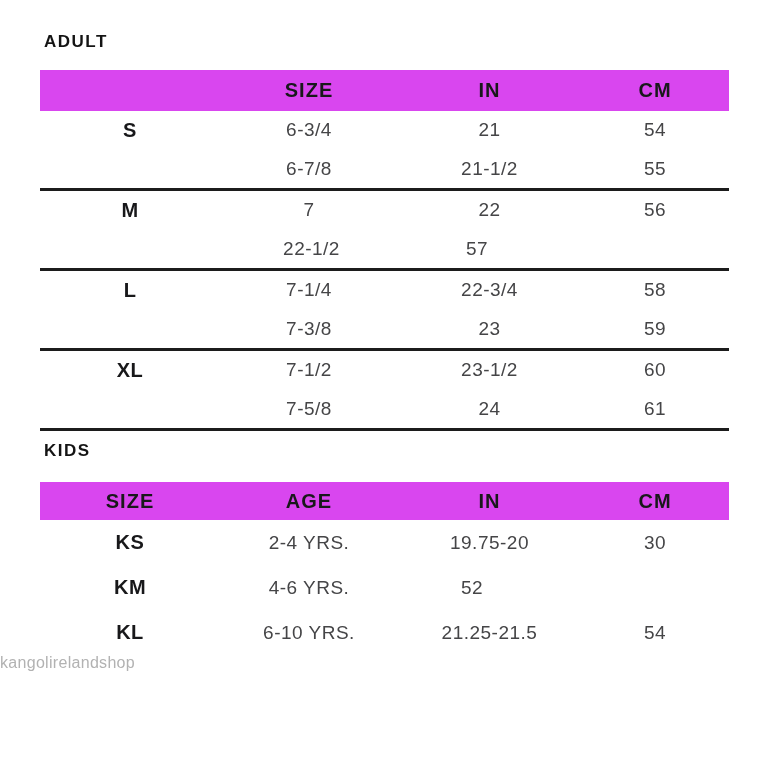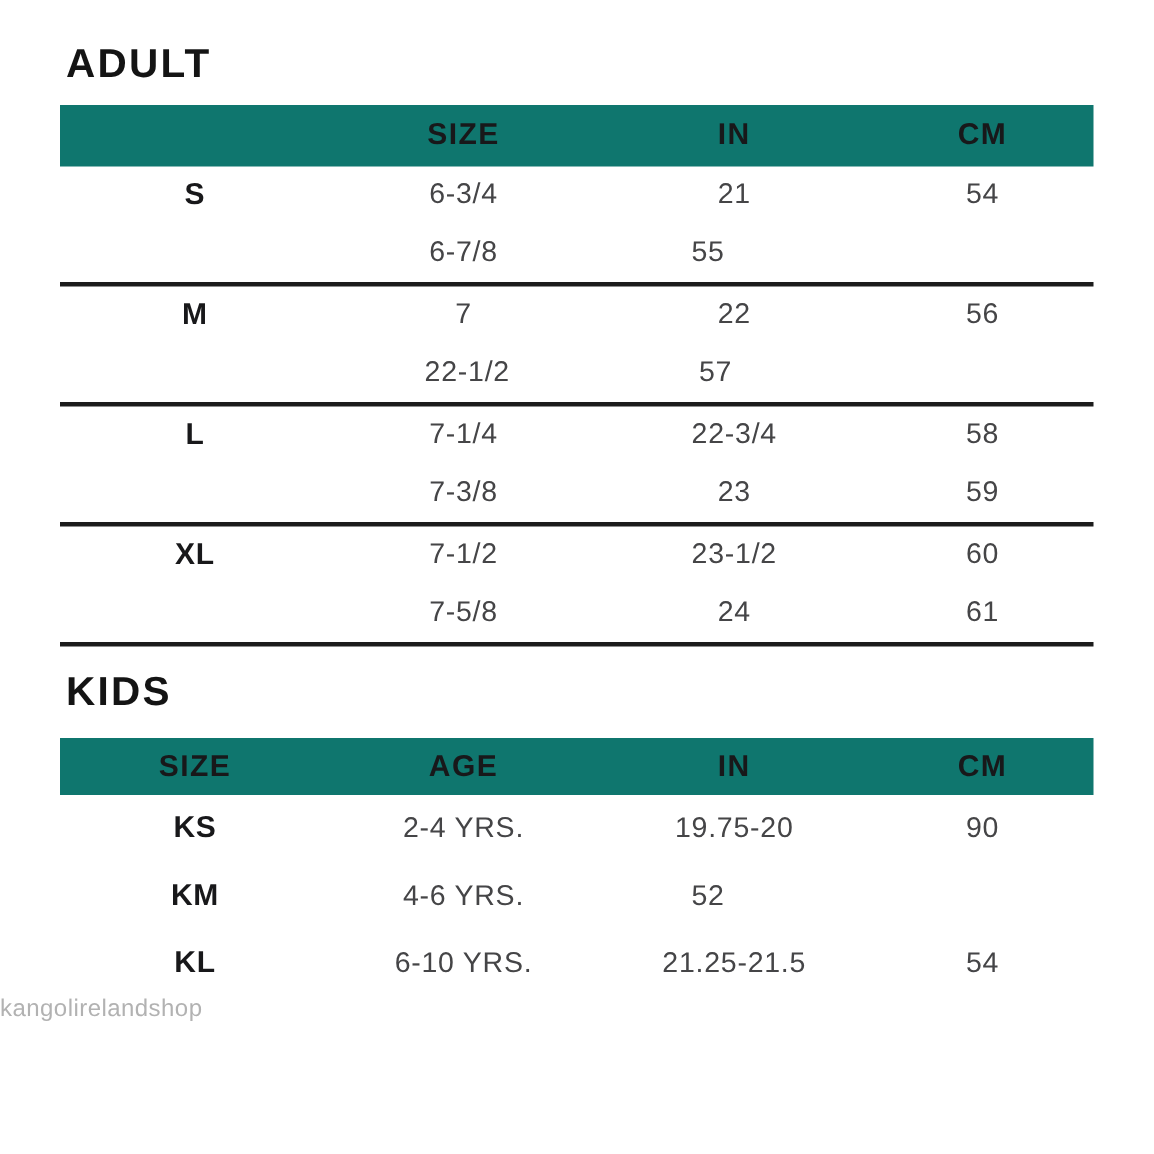--- a/index.html
+++ b/index.html
@@ -10,39 +10,39 @@
   }
   .page {
     position: relative;
     width: 769px;
     height: 769px;
     background: #ffffff;
     overflow: hidden;
   }
   .section-heading {
     margin: 0 0 0 44px;
-    font-size: 27px;
+    font-size: 17px;
     font-weight: bold;
     letter-spacing: 1.5px;
     color: #141414;
     line-height: 24px;
   }
   .heading-adult { padding-top: 30px; }
-  .heading-kids  { padding-top: 18px; }
+  .heading-kids  { padding-top: 8px; }
 
   .size-table {
     margin: 16px 0 0 40px;
     width: 689px;
   }
   .kids-table { margin-top: 19px; }
 
   .thead {
     display: flex;
     align-items: center;
-    background: #0f766e;
+    background: #d946ef;
   }
   .adult-thead { height: 41px; }
   .kids-thead  { height: 38px; }
 
   .row {
     display: flex;
     align-items: center;
   }
   .adult-row { height: 38.5px; }
   .kids-row  { height: 45px; }
@@ -101,20 +101,21 @@
     <div class="group">
       <div class="row adult-row">
         <div class="cell col-1 label-cell">S</div>
         <div class="cell col-2 value-cell">6-3/4</div>
         <div class="cell col-3 value-cell">21</div>
         <div class="cell col-4 value-cell">54</div>
       </div>
       <div class="row adult-row">
         <div class="cell col-1 label-cell"></div>
         <div class="cell col-2 value-cell">6-7/8</div>
+        <div class="cell col-3 value-cell">21-1/2</div>
         <div class="cell col-4 value-cell">55</div>
       </div>
     </div>
 
     <div class="group">
       <div class="row adult-row">
         <div class="cell col-1 label-cell">M</div>
         <div class="cell col-2 value-cell">7</div>
         <div class="cell col-3 value-cell">22</div>
         <div class="cell col-4 value-cell">56</div>
@@ -165,21 +166,21 @@
       <div class="cell col-1 head-cell">SIZE</div>
       <div class="cell col-2 head-cell">AGE</div>
       <div class="cell col-3 head-cell">IN</div>
       <div class="cell col-4 head-cell">CM</div>
     </div>
 
     <div class="row kids-row">
       <div class="cell col-1 label-cell">KS</div>
       <div class="cell col-2 value-cell">2-4 YRS.</div>
       <div class="cell col-3 value-cell">19.75-20</div>
-      <div class="cell col-4 value-cell">90</div>
+      <div class="cell col-4 value-cell">30</div>
     </div>
     <div class="row kids-row">
       <div class="cell col-1 label-cell">KM</div>
       <div class="cell col-2 value-cell">4-6 YRS.</div>
       <div class="cell col-4 value-cell">52</div>
     </div>
     <div class="row kids-row">
       <div class="cell col-1 label-cell">KL</div>
       <div class="cell col-2 value-cell">6-10 YRS.</div>
       <div class="cell col-3 value-cell">21.25-21.5</div>

